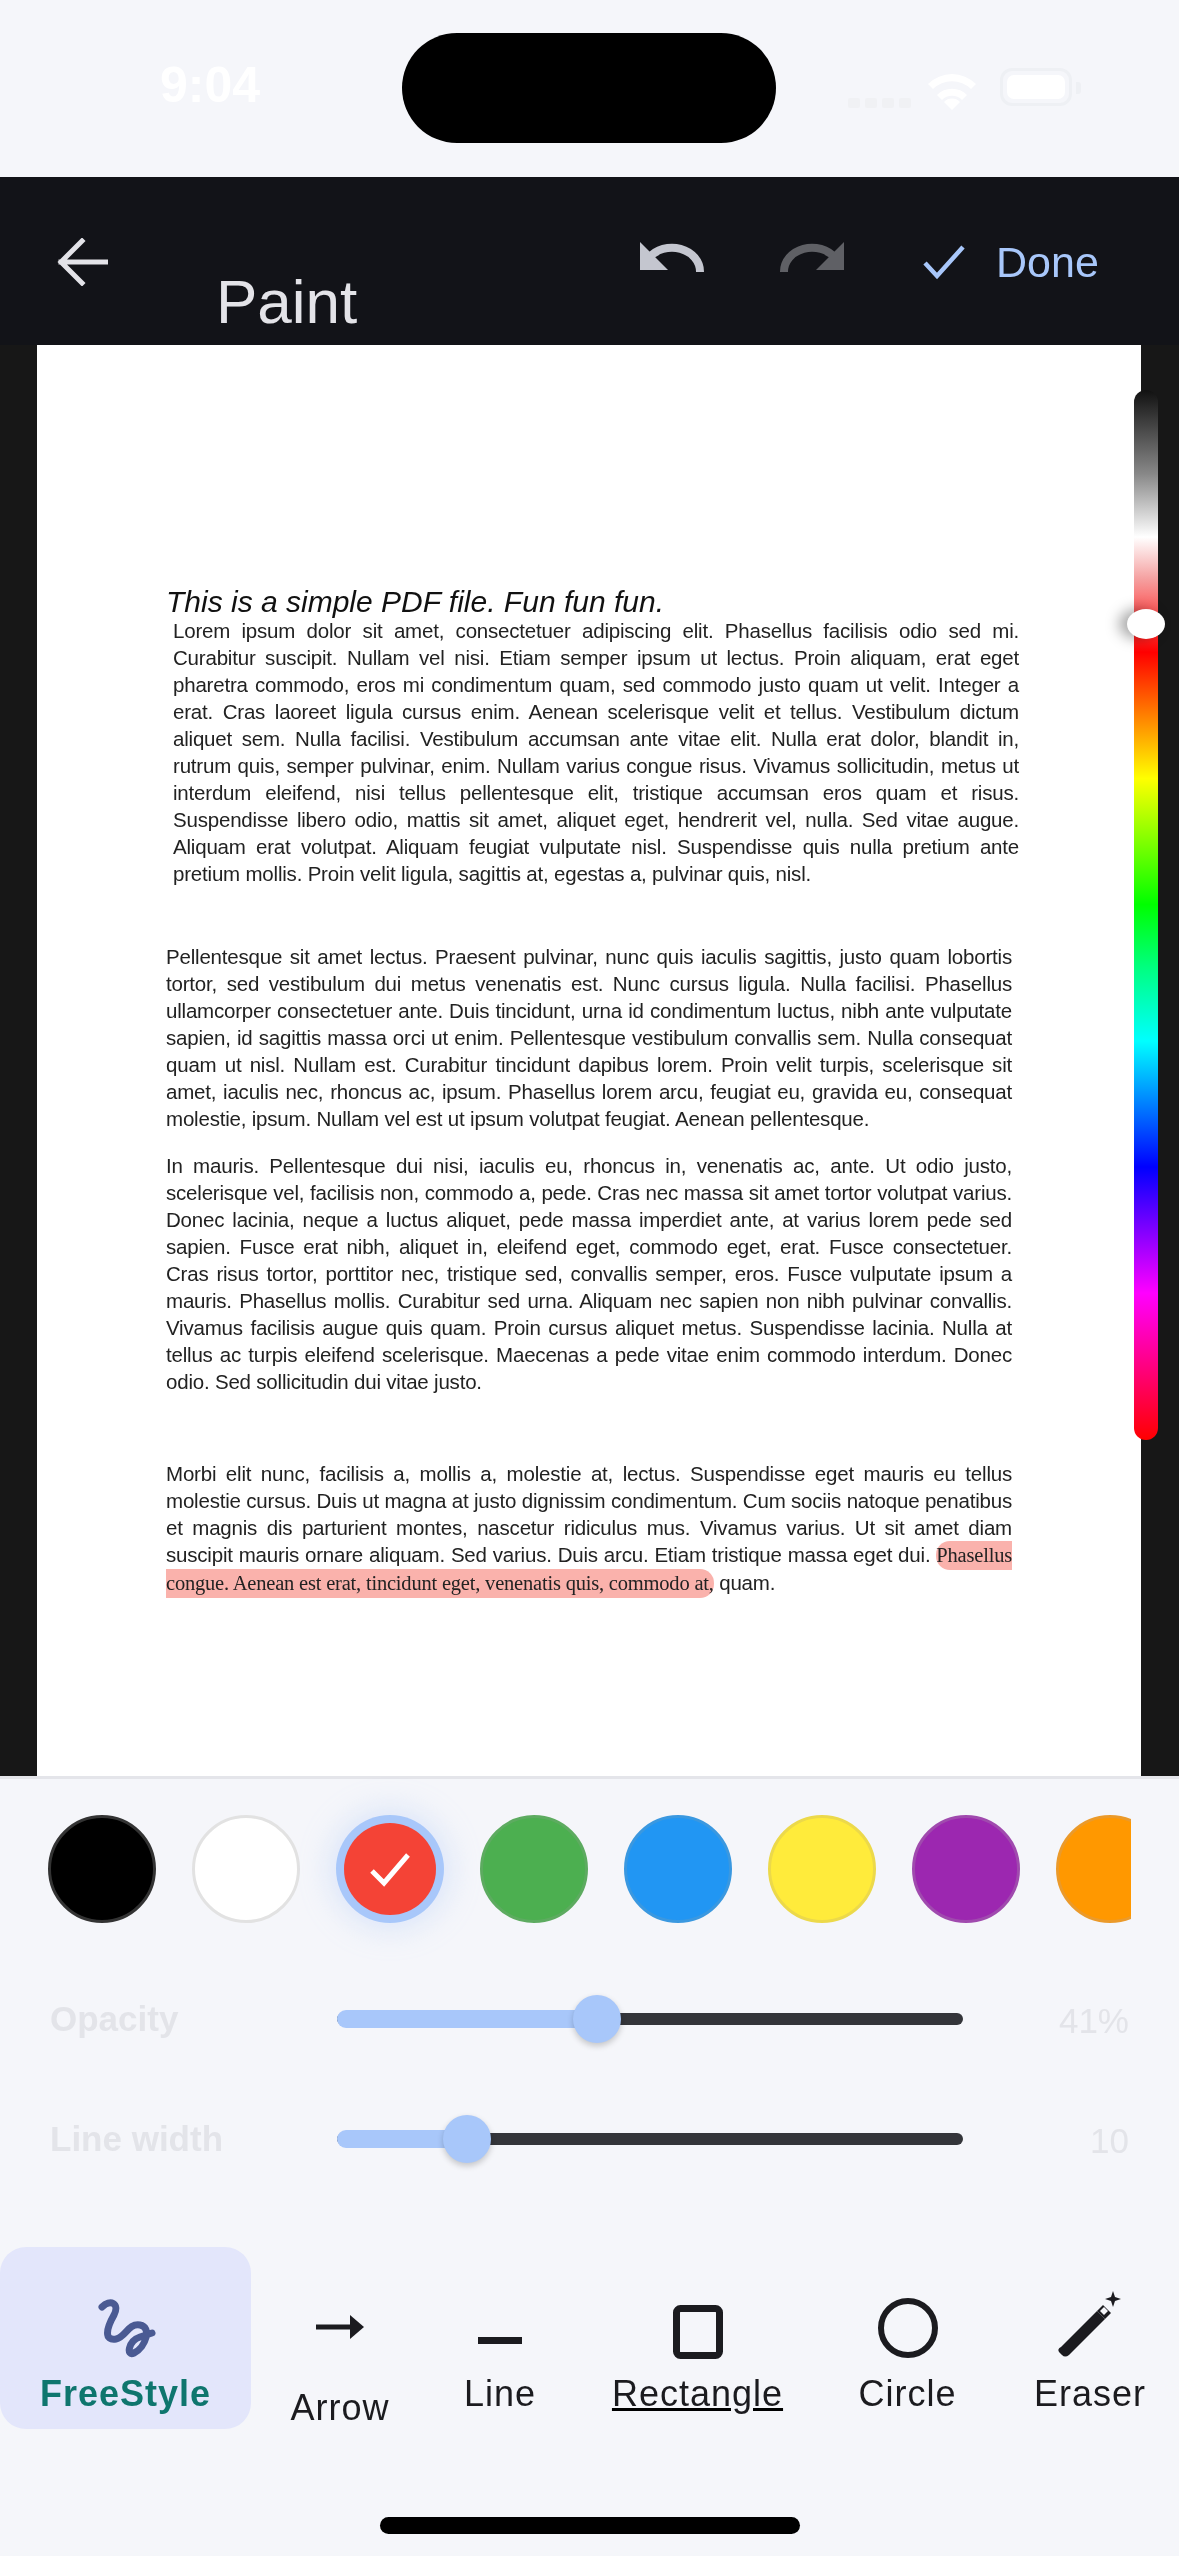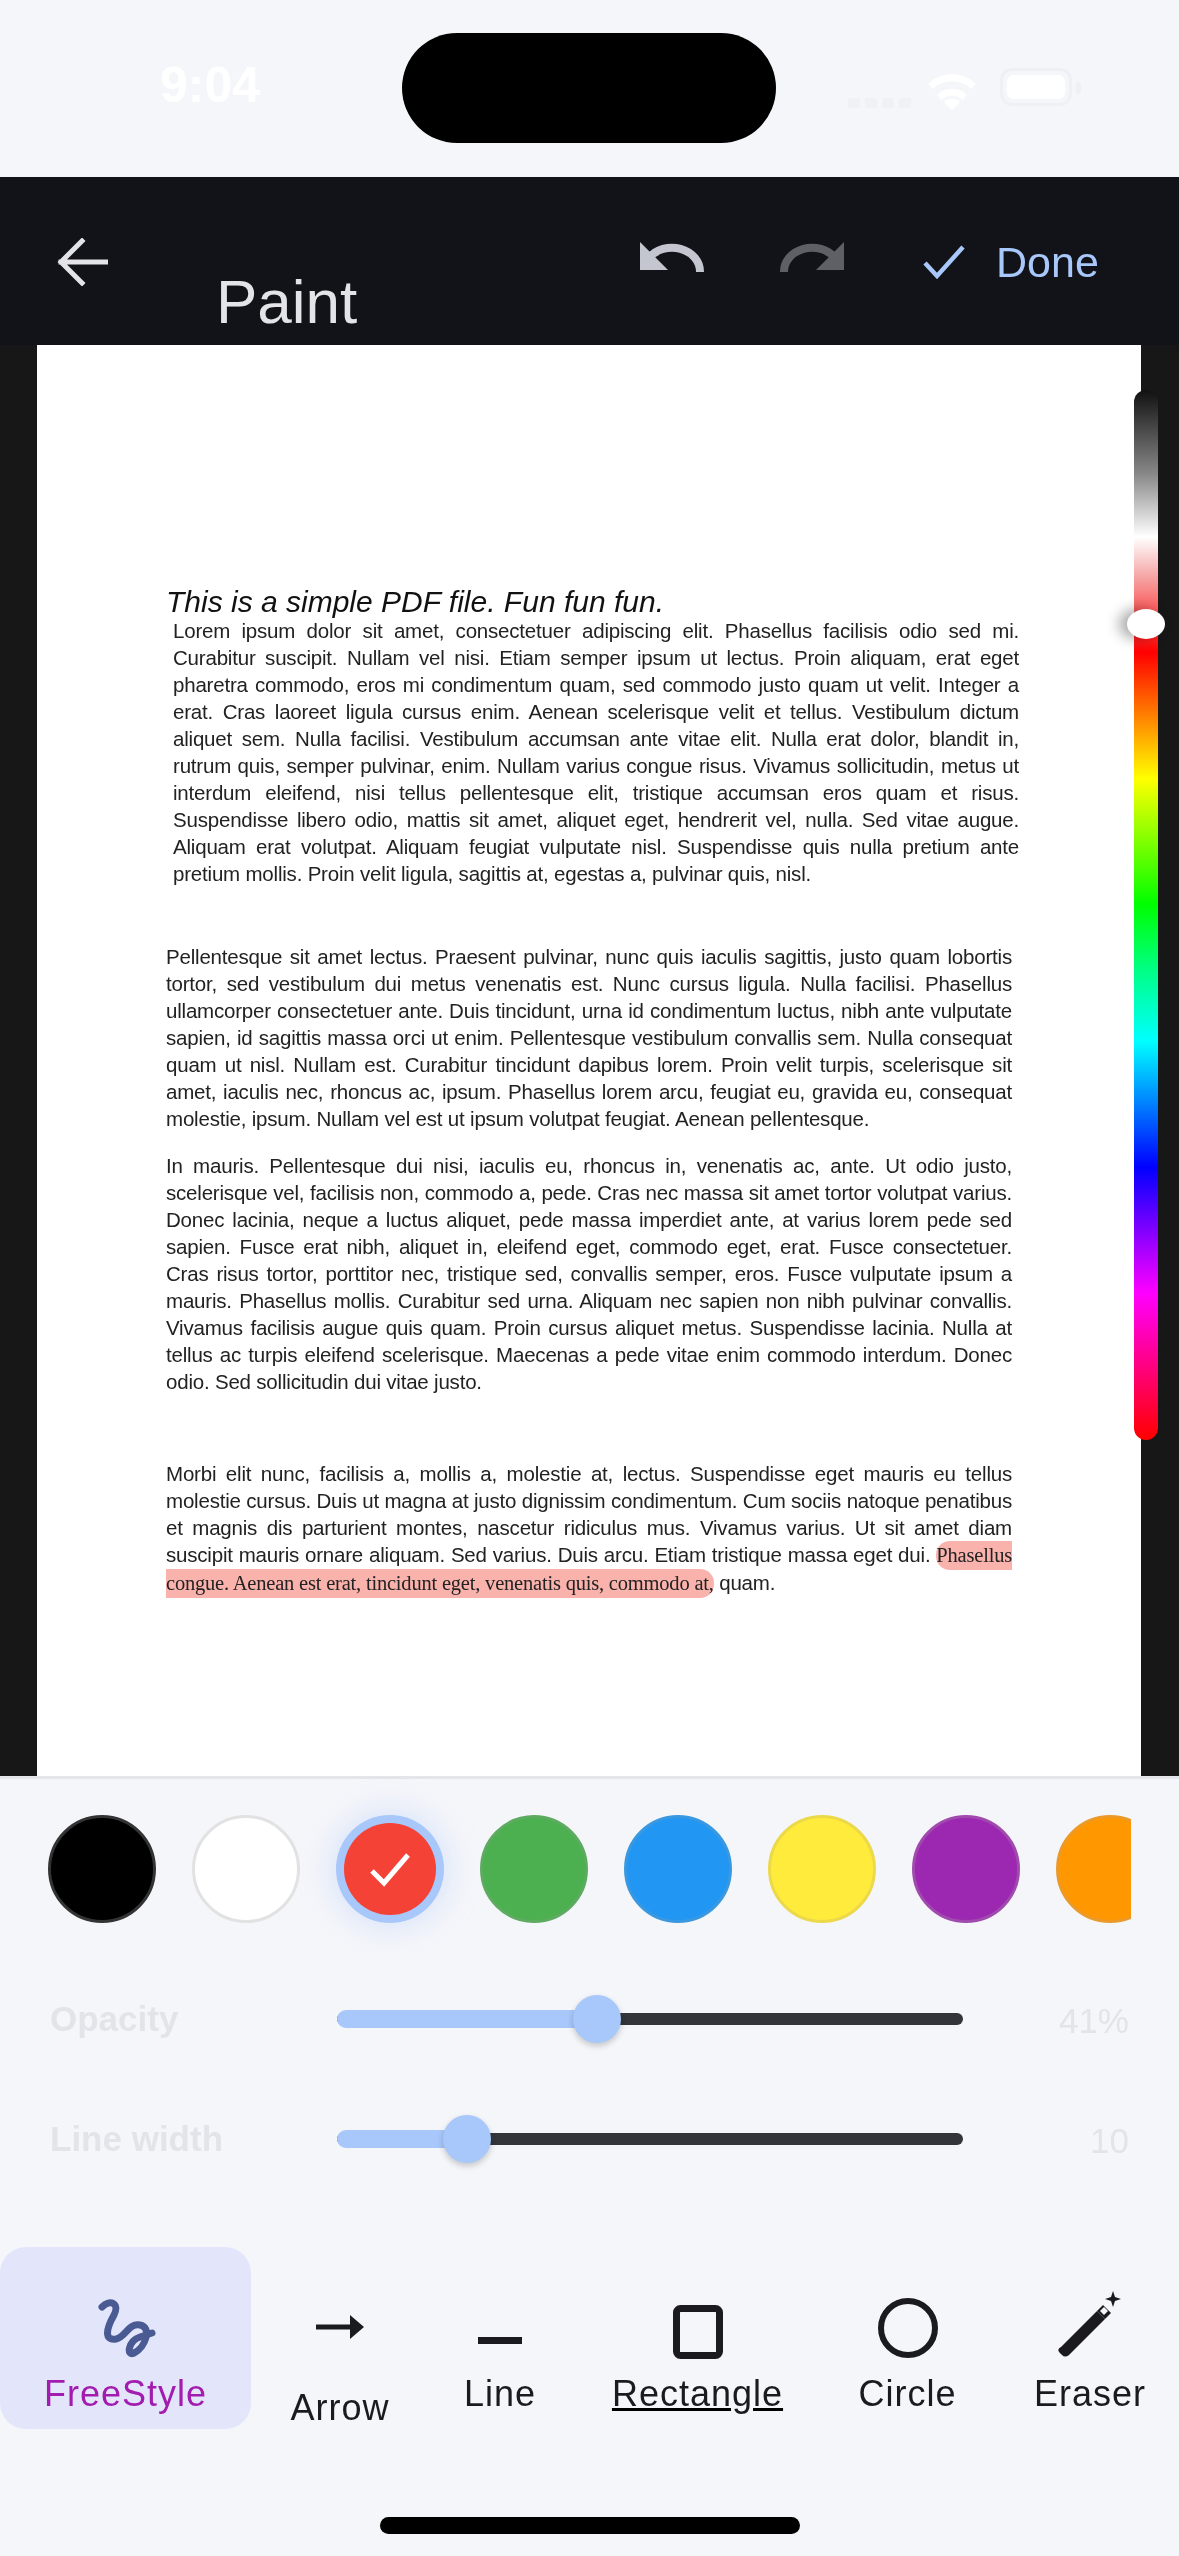--- a/index.html
+++ b/index.html
@@ -52,21 +52,21 @@
   .slider-track { position: absolute; left: 337px; width: 626px; height: 12px; background: #34353a; border-radius: 6px; cursor: pointer; }
   .slider-fill { position: absolute; left: 0; top: -3px; height: 18px; background: #a8c7fa; border-radius: 9px; }
   .slider-thumb { position: absolute; top: -18px; width: 48px; height: 48px; background: #a8c7fa; border-radius: 50%; box-shadow: 0 3px 6px rgba(0,0,0,0.2); cursor: grab; }
   .slider-value { position: absolute; right: 50px; font-size: 35px; color: #e3e4e9; }
 
   
   .tool { position: absolute; top: 2247px; height: 182px; display: flex; flex-direction: column; align-items: center; cursor: pointer; }
   .tool.active { background: #e3e6fb; border-radius: 26px; }
   .tool .ticon { height: 120px; display: flex; align-items: flex-end; justify-content: center; padding-bottom: 8px; }
   .tool .tlabel { font-size: 36px; color: #1b1b1f; margin-top: 6px; letter-spacing: 1px; }
-  .tool.active .tlabel { color: #a21caf; font-weight: normal; }
+  .tool.active .tlabel { color: #0f766e; font-weight: bold; }
 
   #home-indicator { position: absolute; left: 380px; top: 2517px; width: 420px; height: 17px; background: #000; border-radius: 9px; }
 </style>
 </head>
 <body>
 
 <div id="status-bar">
   <span id="time">9:04</span>
   <div id="island"></div>
   <div>

